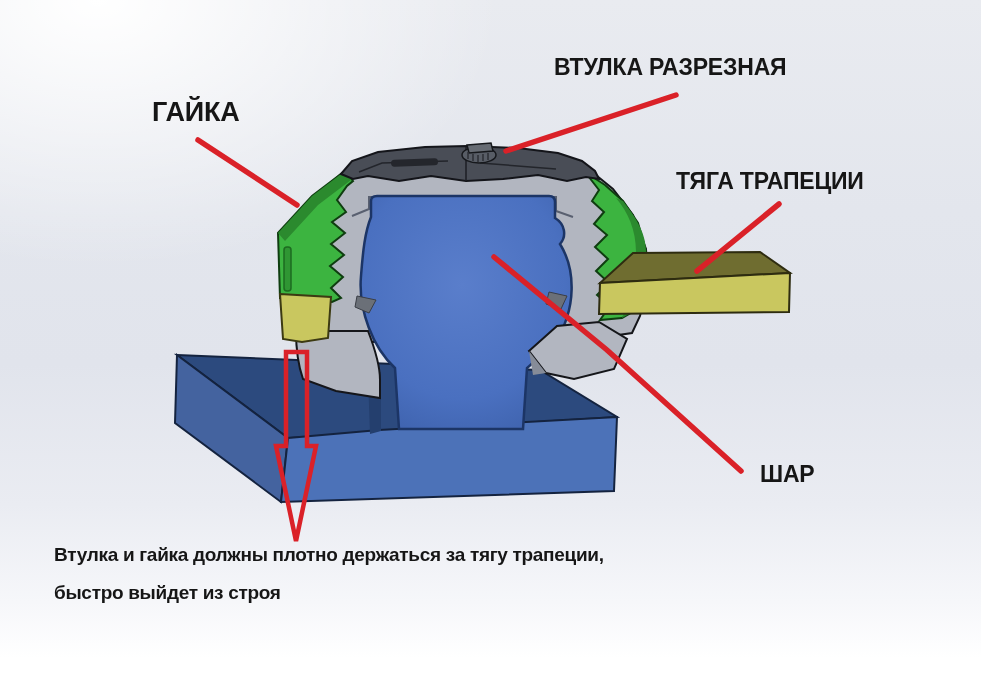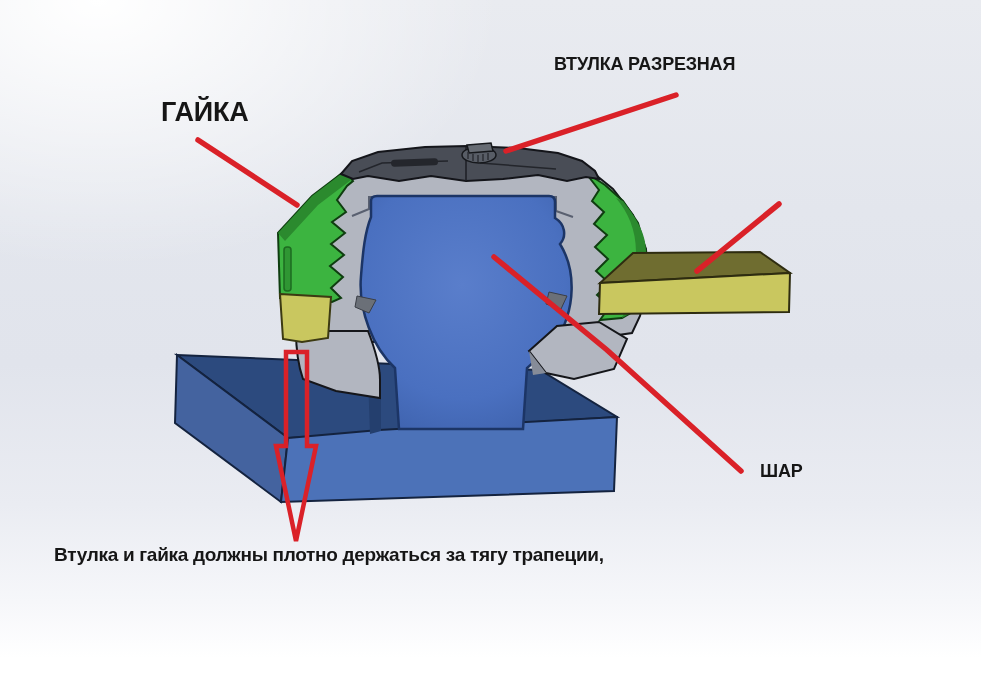--- a/index.html
+++ b/index.html
@@ -10,21 +10,21 @@
     font-family:"Liberation Sans",sans-serif;
     background:
       radial-gradient(ellipse 650px 430px at 10% 0%, #ffffff 0%, rgba(255,255,255,0) 62%),
       linear-gradient(180deg,#e9ebf0 0%,#e3e6ed 30%,#e1e4ec 52%,#eaecf2 72%,#f6f7fa 86%,#ffffff 94%,#ffffff 100%);
   }
   .model-svg{position:absolute;left:0;top:0;width:981px;height:700px;}
   .part-label{
     position:absolute;
     color:#161616;
     font-weight:700;
-    font-size:18px;
+    font-size:23px;
     letter-spacing:-0.2px;
     white-space:nowrap;
   }
   .caption{
     position:absolute;
     left:54px;top:536px;
     width:880px;
     color:#161616;
     font-weight:700;
     font-size:19px;
@@ -97,24 +97,26 @@
 
     <g fill="none" stroke-linecap="round">
       <line x1="198" y1="140" x2="297" y2="205" stroke-width="5.5" stroke="#da2128"></line>
       <line x1="676" y1="95" x2="506" y2="151" stroke-width="5.5" stroke="#da2128"></line>
       <line x1="779" y1="204" x2="697" y2="271" stroke-width="5.5" stroke="#da2128"></line>
       <polyline points="494,257 607,350 741,471" stroke-width="5.5" stroke="#da2128"></polyline>
       <polygon points="286,352 307,352 307,446 316,446 296,541 276,446 286,446" stroke-width="4.5" stroke-linejoin="miter" stroke="#da2128"></polygon>
     </g>
   </svg>
 
-  <div class="part-label" style="left:152px;top:97px;font-size:27px;margin-left:9px;">ГАЙКА</div>
+  <div class="part-label" style="left:152px;top:97px;font-size:27px;">ГАЙКА</div>
 
   <div class="part-label" style="left:554px;top:54px;">ВТУЛКА РАЗРЕЗНАЯ</div>
 
+  <div class="part-label" style="left:676px;top:168px;">ТЯГА ТРАПЕЦИИ</div>
 
   <div class="part-label" style="left:748px;top:461px;margin-left:12px;">ШАР</div>
 
   <div class="caption">
     <div>Втулка и гайка должны плотно держаться за тягу трапеции,</div>
+    <div>быстро выйдет из строя</div>
   </div>
 
 </div>
 
 </body></html>

